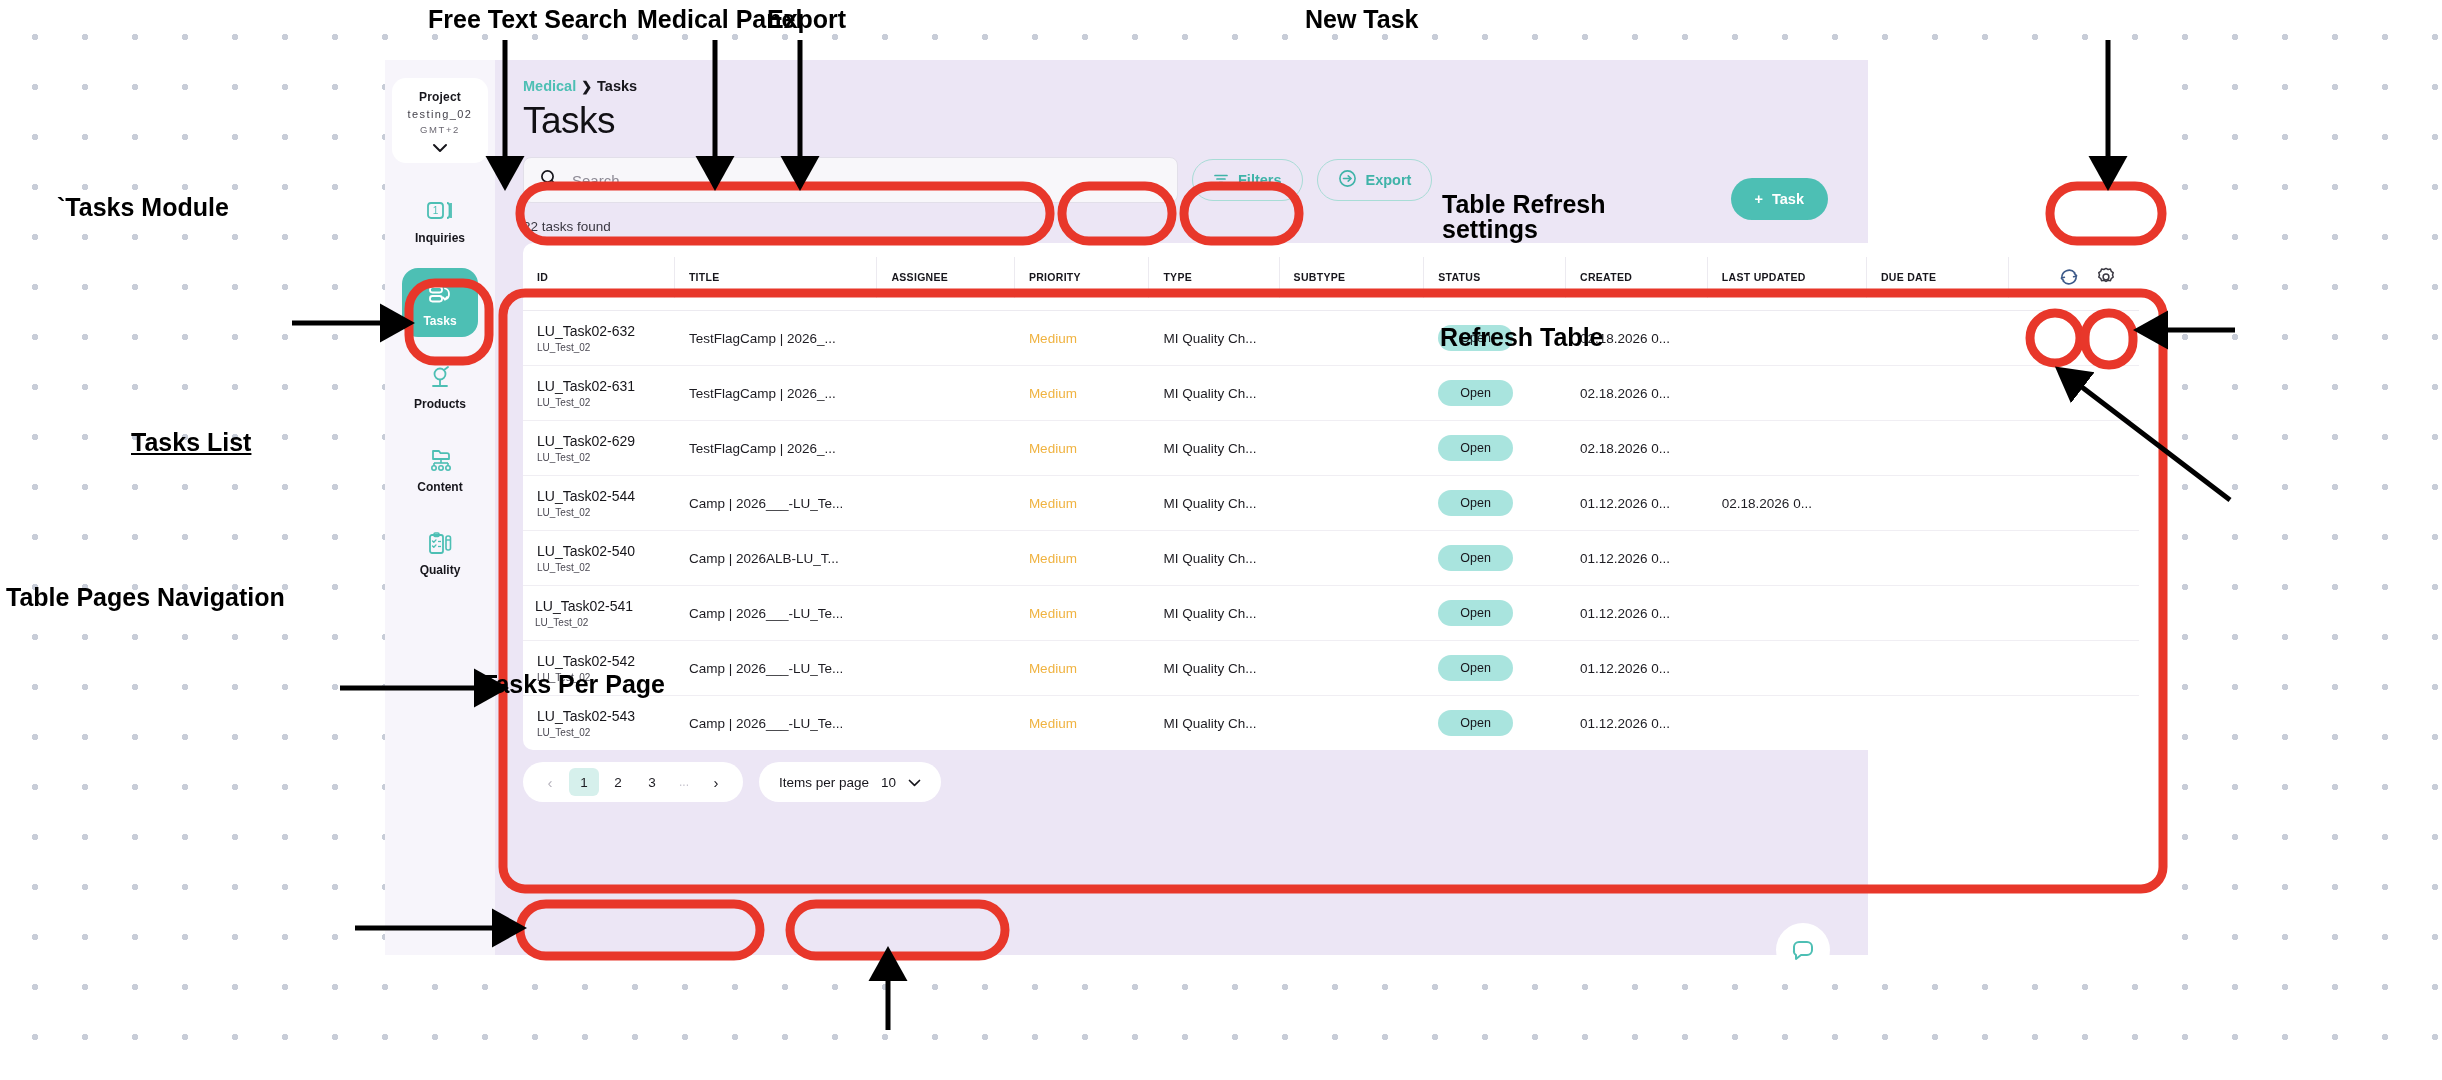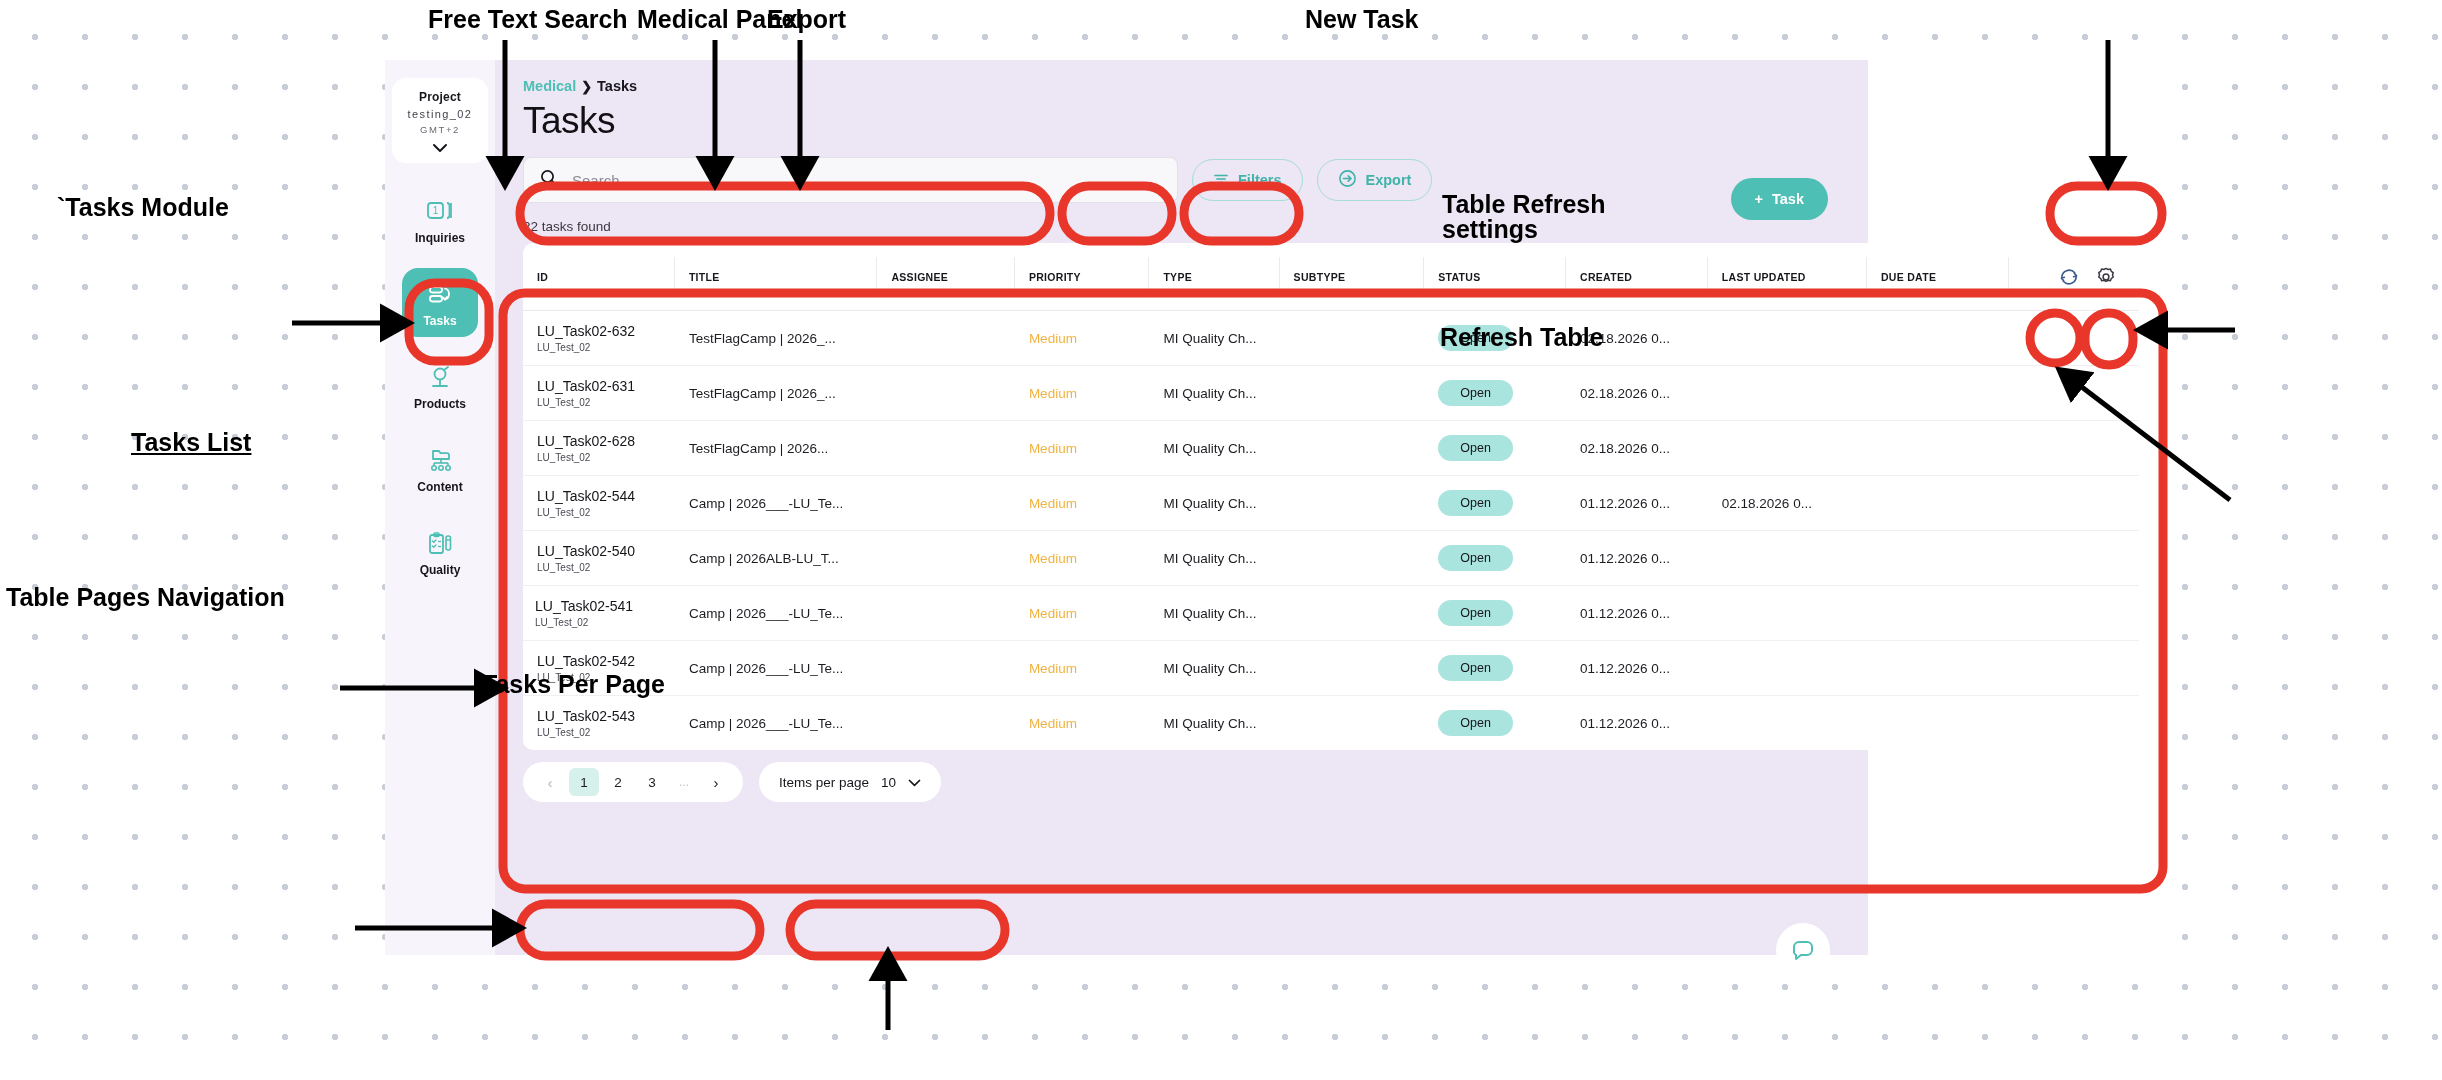--- a/index.html
+++ b/index.html
@@ -391,24 +391,24 @@
               <td style="padding-left:14px">MI Quality Ch...</td>
               <td style="padding-left:14px"></td>
               <td style="padding-left:14px"><span class="status-chip">Open</span></td>
               <td style="padding-left:14px">02.18.2026 0...</td>
               <td style="padding-left:14px"></td>
               <td style="padding-left:14px"></td>
               <td></td>
             </tr>
             <tr>
               <td style="padding-left:14px">
-                <div class="cell-id">LU_Task02-628</div>
-                <div class="cell-sub">LU_Test_02</div>
-              </td>
-              <td style="padding-left:14px">TestFlagCamp | 2026...</td>
+                <div class="cell-id">LU_Task02-629</div>
+                <div class="cell-sub">LU_Test_02</div>
+              </td>
+              <td style="padding-left:14px">TestFlagCamp | 2026_...</td>
               <td style="padding-left:14px"></td>
               <td style="padding-left:14px"><span class="prio">Medium</span></td>
               <td style="padding-left:14px">MI Quality Ch...</td>
               <td style="padding-left:14px"></td>
               <td style="padding-left:14px"><span class="status-chip">Open</span></td>
               <td style="padding-left:14px">02.18.2026 0...</td>
               <td style="padding-left:14px"></td>
               <td style="padding-left:14px"></td>
               <td></td>
             </tr>

